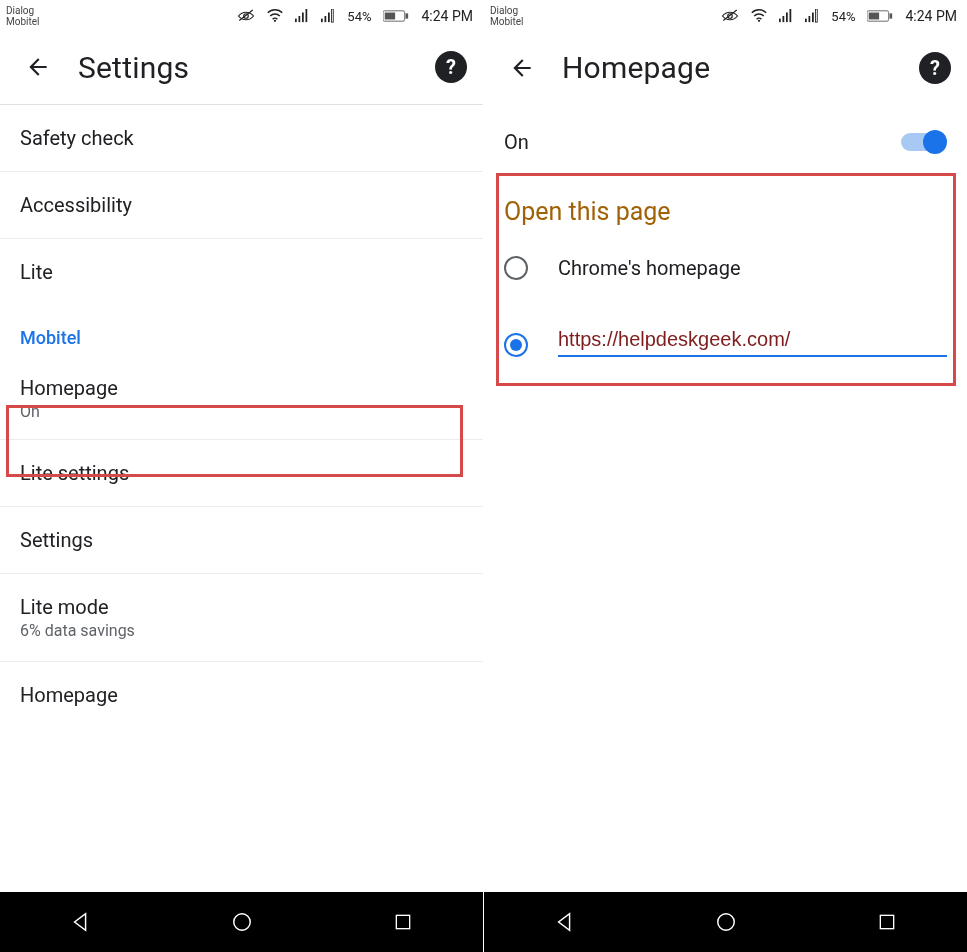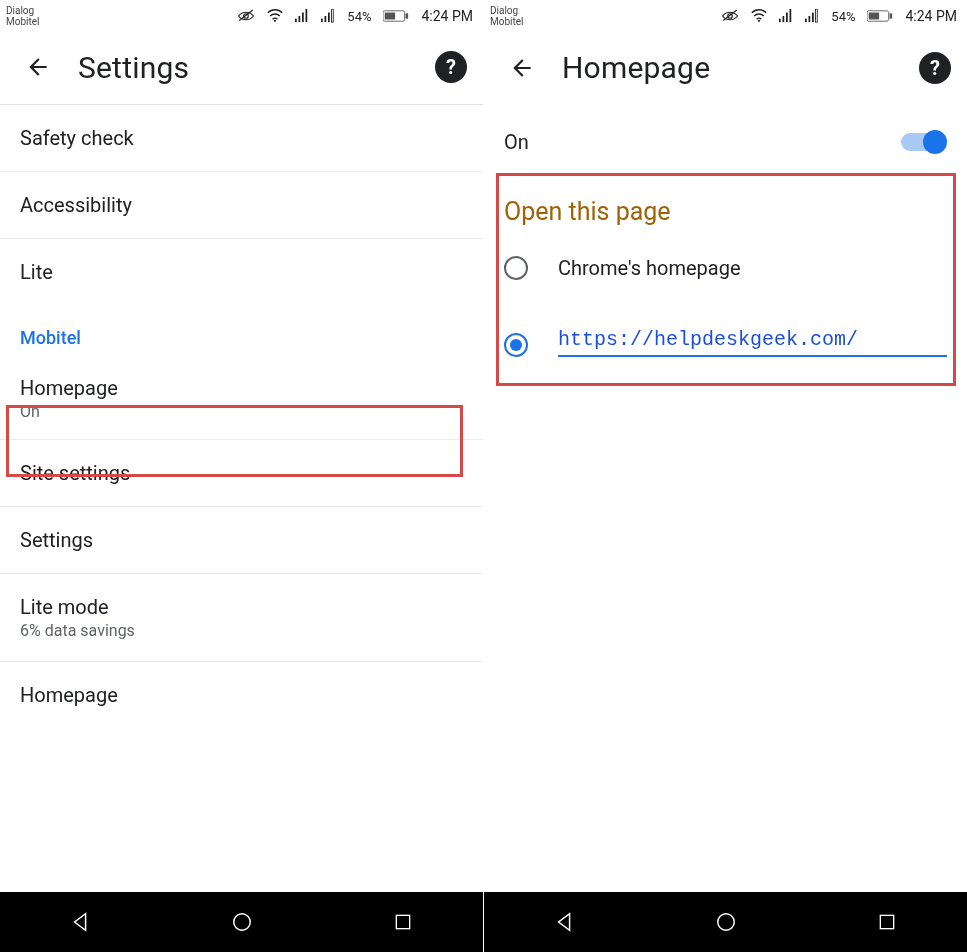--- a/index.html
+++ b/index.html
@@ -209,22 +209,22 @@
     flex: 1;
     position: relative;
   }
   .url-input {
     width: 100%;
     border: none;
     border-bottom: 2px solid #1a73e8;
     font-size: 20px;
     padding: 4px 0;
     outline: none;
-    font-family: Liberation Mono, monospace;
-    color: #1d4ed8;
+    font-family: Liberation Sans, sans-serif;
+    color: #7f1d1d;
   }
 </style>
 </head>
 <body>
 
 <div class="canvas">
 
   <div class="phone">
     <div class="status-bar">
       <div class="status-left">
@@ -291,21 +291,21 @@
       </div>
       <div class="list-item no-border">
         <div class="primary">Lite</div>
       </div>
       <div class="section-header">Mobitel</div>
       <div class="list-item" style="padding-top:18px;padding-bottom:18px;">
         <div class="primary">Homepage</div>
         <div class="secondary">On</div>
       </div>
       <div class="list-item">
-        <div class="primary">Site settings</div>
+        <div class="primary">Lite settings</div>
       </div>
       <div class="list-item">
         <div class="primary">Settings</div>
       </div>
       <div class="list-item">
         <div class="primary">Lite mode</div>
         <div class="secondary">6% data savings</div>
       </div>
       <div class="list-item no-border">
         <div class="primary">Homepage</div>

